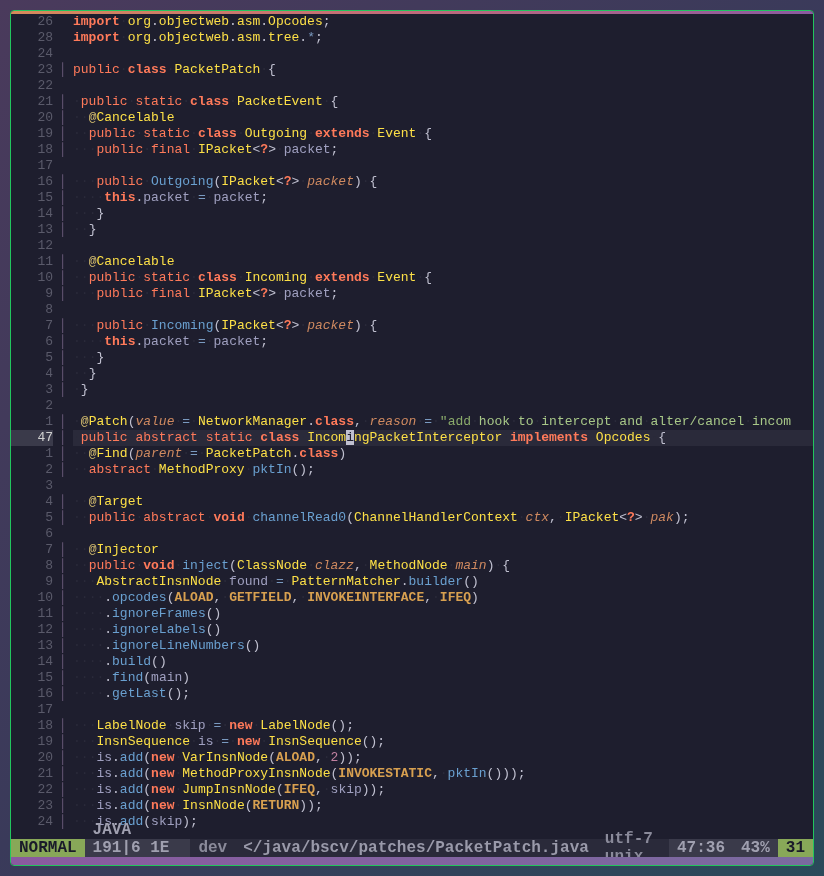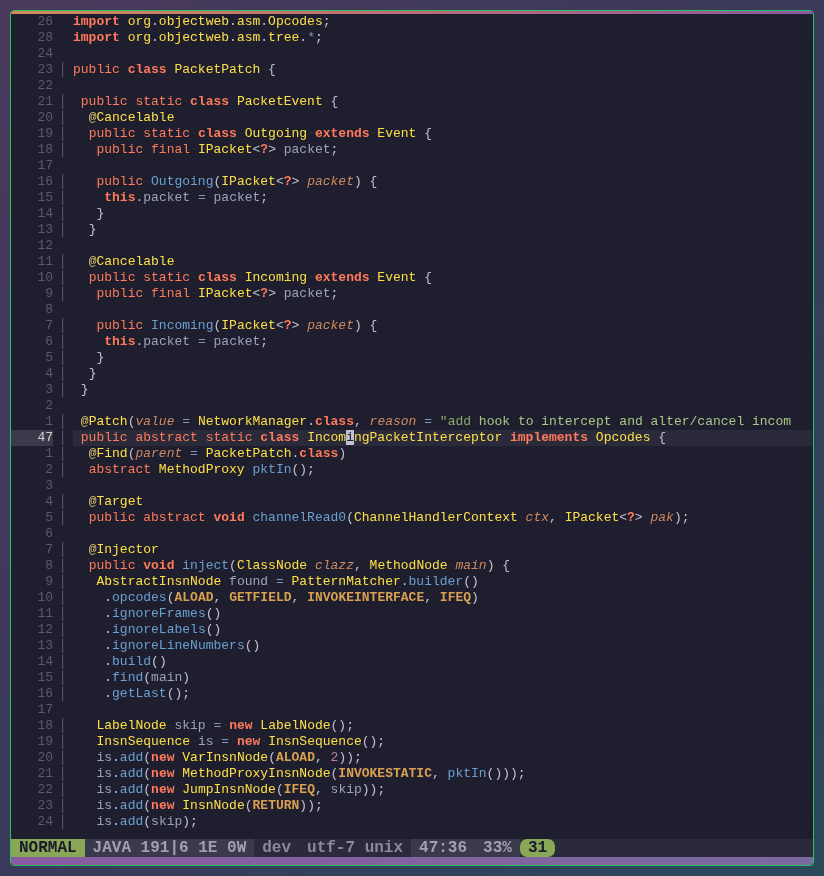--- a/index.html
+++ b/index.html
@@ -82,21 +82,21 @@
     font-weight: bold;
   }
   .sb-seg { padding: 0 8px; height: 100%; display: flex; align-items: center; }
   .sb-mode { background: #88a858; color: #1a1a2a; }
   .sb-info { background: #3a3a4a; color: #a0a0b0; }
   .sb-git { background: #2a2a3a; color: #8a8a9a; }
   .sb-file { flex: 1; background: #2a2a3a; color: #9a9aaa; }
   .sb-enc { background: #2a2a3a; color: #8a8a9a; }
   .sb-pos { background: #3a3a4a; color: #a0a0b0; }
   .sb-pct { background: #3a3a4a; color: #a0a0b0; }
-  .sb-col { background: #88a858; color: #1a1a2a; border-radius: 7px; }
+  .sb-col { background: #88a858; color: #1a1a2a; }
   .bottomstrip { height: 8px; background: linear-gradient(90deg, #8a5aa0, #7a6aa0); }
 </style>
 </head>
 <body>
 
 <div class="editor-wrap">
   <div class="topbar"></div>
   <div class="code-area">
     <div class="gutter" id="gutter">
         <div class="line">26</div>
@@ -203,19 +203,20 @@
         <div class="line lvl1">│</div>
         <div class="line lvl1">│</div>
         <div class="line lvl1">│</div>
       </div>
     <div class="code" id="code"><div class="line"><span class="kw">import</span><span class="ws">·</span><span class="type">org</span>.<span class="type">objectweb</span>.<span class="type">asm</span>.<span class="type">Opcodes</span>;</div><div class="line"><span class="kw">import</span><span class="ws">·</span><span class="type">org</span>.<span class="type">objectweb</span>.<span class="type">asm</span>.<span class="type">tree</span>.<span class="op">*</span>;</div><div class="line"></div><div class="line"><span class="kw2">public</span><span class="ws">·</span><span class="kw">class</span><span class="ws">·</span><span class="type">PacketPatch</span><span class="ws">·</span>{</div><div class="line"></div><div class="line"><span class="ws">·</span><span class="kw2">public</span><span class="ws">·</span><span class="kw2">static</span><span class="ws">·</span><span class="kw">class</span><span class="ws">·</span><span class="type">PacketEvent</span><span class="ws">·</span>{</div><div class="line"><span class="ws">·</span><span class="ws">·</span><span class="ann">@</span><span class="type">Cancelable</span></div><div class="line"><span class="ws">·</span><span class="ws">·</span><span class="kw2">public</span><span class="ws">·</span><span class="kw2">static</span><span class="ws">·</span><span class="kw">class</span><span class="ws">·</span><span class="type">Outgoing</span><span class="ws">·</span><span class="kw">extends</span><span class="ws">·</span><span class="type">Event</span><span class="ws">·</span>{</div><div class="line"><span class="ws">·</span><span class="ws">·</span><span class="ws">·</span><span class="kw2">public</span><span class="ws">·</span><span class="kw2">final</span><span class="ws">·</span><span class="type">IPacket</span>&lt;<span class="kw">?</span>&gt;<span class="ws">·</span><span class="field">packet</span>;</div><div class="line"></div><div class="line"><span class="ws">·</span><span class="ws">·</span><span class="ws">·</span><span class="kw2">public</span><span class="ws">·</span><span class="func">Outgoing</span>(<span class="type">IPacket</span>&lt;<span class="kw">?</span>&gt;<span class="ws">·</span><span class="param">packet</span>)<span class="ws">·</span>{</div><div class="line"><span class="ws">·</span><span class="ws">·</span><span class="ws">·</span><span class="ws">·</span><span class="kw">this</span>.<span class="field">packet</span><span class="ws">·</span><span class="op">=</span><span class="ws">·</span><span class="field">packet</span>;</div><div class="line"><span class="ws">·</span><span class="ws">·</span><span class="ws">·</span>}</div><div class="line"><span class="ws">·</span><span class="ws">·</span>}</div><div class="line"></div><div class="line"><span class="ws">·</span><span class="ws">·</span><span class="ann">@</span><span class="type">Cancelable</span></div><div class="line"><span class="ws">·</span><span class="ws">·</span><span class="kw2">public</span><span class="ws">·</span><span class="kw2">static</span><span class="ws">·</span><span class="kw">class</span><span class="ws">·</span><span class="type">Incoming</span><span class="ws">·</span><span class="kw">extends</span><span class="ws">·</span><span class="type">Event</span><span class="ws">·</span>{</div><div class="line"><span class="ws">·</span><span class="ws">·</span><span class="ws">·</span><span class="kw2">public</span><span class="ws">·</span><span class="kw2">final</span><span class="ws">·</span><span class="type">IPacket</span>&lt;<span class="kw">?</span>&gt;<span class="ws">·</span><span class="field">packet</span>;</div><div class="line"></div><div class="line"><span class="ws">·</span><span class="ws">·</span><span class="ws">·</span><span class="kw2">public</span><span class="ws">·</span><span class="func">Incoming</span>(<span class="type">IPacket</span>&lt;<span class="kw">?</span>&gt;<span class="ws">·</span><span class="param">packet</span>)<span class="ws">·</span>{</div><div class="line"><span class="ws">·</span><span class="ws">·</span><span class="ws">·</span><span class="ws">·</span><span class="kw">this</span>.<span class="field">packet</span><span class="ws">·</span><span class="op">=</span><span class="ws">·</span><span class="field">packet</span>;</div><div class="line"><span class="ws">·</span><span class="ws">·</span><span class="ws">·</span>}</div><div class="line"><span class="ws">·</span><span class="ws">·</span>}</div><div class="line"><span class="ws">·</span>}</div><div class="line"></div><div class="line"><span class="ws">·</span><span class="ann">@</span><span class="type">Patch</span>(<span class="param">value</span><span class="ws">·</span><span class="op">=</span><span class="ws">·</span><span class="type">NetworkManager</span>.<span class="kw">class</span>,<span class="ws">·</span><span class="param">reason</span><span class="ws">·</span><span class="op">=</span><span class="ws">·</span><span class="str">"add</span><span class="ws">·</span><span class="strtxt">hook</span><span class="ws">·</span><span class="strtxt">to</span><span class="ws">·</span><span class="strtxt">intercept</span><span class="ws">·</span><span class="strtxt">and</span><span class="ws">·</span><span class="strtxt">alter/cancel</span><span class="ws">·</span><span class="strtxt">incom</span></div><div class="line curline-bg"><span class="ws">·</span><span class="kw2">public</span><span class="ws">·</span><span class="kw2">abstract</span><span class="ws">·</span><span class="kw2">static</span><span class="ws">·</span><span class="kw">class</span><span class="ws">·</span><span class="type">Incom</span><span class="cursor-cell">i</span><span class="type">ngPacketInterceptor</span><span class="ws">·</span><span class="kw">implements</span><span class="ws">·</span><span class="type">Opcodes</span><span class="ws">·</span>{</div><div class="line"><span class="ws">·</span><span class="ws">·</span><span class="ann">@</span><span class="type">Find</span>(<span class="param">parent</span><span class="ws">·</span><span class="op">=</span><span class="ws">·</span><span class="type">PacketPatch</span>.<span class="kw">class</span>)</div><div class="line"><span class="ws">·</span><span class="ws">·</span><span class="kw2">abstract</span><span class="ws">·</span><span class="type">MethodProxy</span><span class="ws">·</span><span class="func">pktIn</span>();</div><div class="line"></div><div class="line"><span class="ws">·</span><span class="ws">·</span><span class="ann">@</span><span class="type">Target</span></div><div class="line"><span class="ws">·</span><span class="ws">·</span><span class="kw2">public</span><span class="ws">·</span><span class="kw2">abstract</span><span class="ws">·</span><span class="kw">void</span><span class="ws">·</span><span class="func">channelRead0</span>(<span class="type">ChannelHandlerContext</span><span class="ws">·</span><span class="param">ctx</span>,<span class="ws">·</span><span class="type">IPacket</span>&lt;<span class="kw">?</span>&gt;<span class="ws">·</span><span class="param">pak</span>);</div><div class="line"></div><div class="line"><span class="ws">·</span><span class="ws">·</span><span class="ann">@</span><span class="type">Injector</span></div><div class="line"><span class="ws">·</span><span class="ws">·</span><span class="kw2">public</span><span class="ws">·</span><span class="kw">void</span><span class="ws">·</span><span class="func">inject</span>(<span class="type">ClassNode</span><span class="ws">·</span><span class="param">clazz</span>,<span class="ws">·</span><span class="type">MethodNode</span><span class="ws">·</span><span class="param">main</span>)<span class="ws">·</span>{</div><div class="line"><span class="ws">·</span><span class="ws">·</span><span class="ws">·</span><span class="type">AbstractInsnNode</span><span class="ws">·</span><span class="field">found</span><span class="ws">·</span><span class="op">=</span><span class="ws">·</span><span class="type">PatternMatcher</span>.<span class="func">builder</span>()</div><div class="line"><span class="ws">·</span><span class="ws">·</span><span class="ws">·</span><span class="ws">·</span>.<span class="func">opcodes</span>(<span class="const">ALOAD</span>,<span class="ws">·</span><span class="const">GETFIELD</span>,<span class="ws">·</span><span class="const">INVOKEINTERFACE</span>,<span class="ws">·</span><span class="const">IFEQ</span>)</div><div class="line"><span class="ws">·</span><span class="ws">·</span><span class="ws">·</span><span class="ws">·</span>.<span class="func">ignoreFrames</span>()</div><div class="line"><span class="ws">·</span><span class="ws">·</span><span class="ws">·</span><span class="ws">·</span>.<span class="func">ignoreLabels</span>()</div><div class="line"><span class="ws">·</span><span class="ws">·</span><span class="ws">·</span><span class="ws">·</span>.<span class="func">ignoreLineNumbers</span>()</div><div class="line"><span class="ws">·</span><span class="ws">·</span><span class="ws">·</span><span class="ws">·</span>.<span class="func">build</span>()</div><div class="line"><span class="ws">·</span><span class="ws">·</span><span class="ws">·</span><span class="ws">·</span>.<span class="func">find</span>(<span class="field">main</span>)</div><div class="line"><span class="ws">·</span><span class="ws">·</span><span class="ws">·</span><span class="ws">·</span>.<span class="func">getLast</span>();</div><div class="line"></div><div class="line"><span class="ws">·</span><span class="ws">·</span><span class="ws">·</span><span class="type">LabelNode</span><span class="ws">·</span><span class="field">skip</span><span class="ws">·</span><span class="op">=</span><span class="ws">·</span><span class="kw">new</span><span class="ws">·</span><span class="type">LabelNode</span>();</div><div class="line"><span class="ws">·</span><span class="ws">·</span><span class="ws">·</span><span class="type">InsnSequence</span><span class="ws">·</span><span class="field">is</span><span class="ws">·</span><span class="op">=</span><span class="ws">·</span><span class="kw">new</span><span class="ws">·</span><span class="type">InsnSequence</span>();</div><div class="line"><span class="ws">·</span><span class="ws">·</span><span class="ws">·</span><span class="field">is</span>.<span class="func">add</span>(<span class="kw">new</span><span class="ws">·</span><span class="type">VarInsnNode</span>(<span class="const">ALOAD</span>,<span class="ws">·</span><span class="num">2</span>));</div><div class="line"><span class="ws">·</span><span class="ws">·</span><span class="ws">·</span><span class="field">is</span>.<span class="func">add</span>(<span class="kw">new</span><span class="ws">·</span><span class="type">MethodProxyInsnNode</span>(<span class="const">INVOKESTATIC</span>,<span class="ws">·</span><span class="func">pktIn</span>()));</div><div class="line"><span class="ws">·</span><span class="ws">·</span><span class="ws">·</span><span class="field">is</span>.<span class="func">add</span>(<span class="kw">new</span><span class="ws">·</span><span class="type">JumpInsnNode</span>(<span class="const">IFEQ</span>,<span class="ws">·</span><span class="field">skip</span>));</div><div class="line"><span class="ws">·</span><span class="ws">·</span><span class="ws">·</span><span class="field">is</span>.<span class="func">add</span>(<span class="kw">new</span><span class="ws">·</span><span class="type">InsnNode</span>(<span class="const">RETURN</span>));</div><div class="line"><span class="ws">·</span><span class="ws">·</span><span class="ws">·</span><span class="field">is</span>.<span class="func">add</span>(<span class="field">skip</span>);</div></div>
   </div>
   <div class="statusbar">
     <div class="sb-seg sb-mode">NORMAL</div>
     <div class="sb-seg sb-info">JAVA 191|6 1E 0W</div>
     <div class="sb-seg sb-git">dev</div>
+    <div class="sb-seg sb-file">&lt;/java/bscv/patches/PacketPatch.java</div>
     <div class="sb-seg sb-enc">utf-7 unix</div>
     <div class="sb-seg sb-pos">47:36</div>
-    <div class="sb-seg sb-pct">33%</div>
+    <div class="sb-seg sb-pct">43%</div>
     <div class="sb-seg sb-col">31</div>
   </div>
   <div class="bottomstrip"></div>
 </div>
 
 </body></html>

